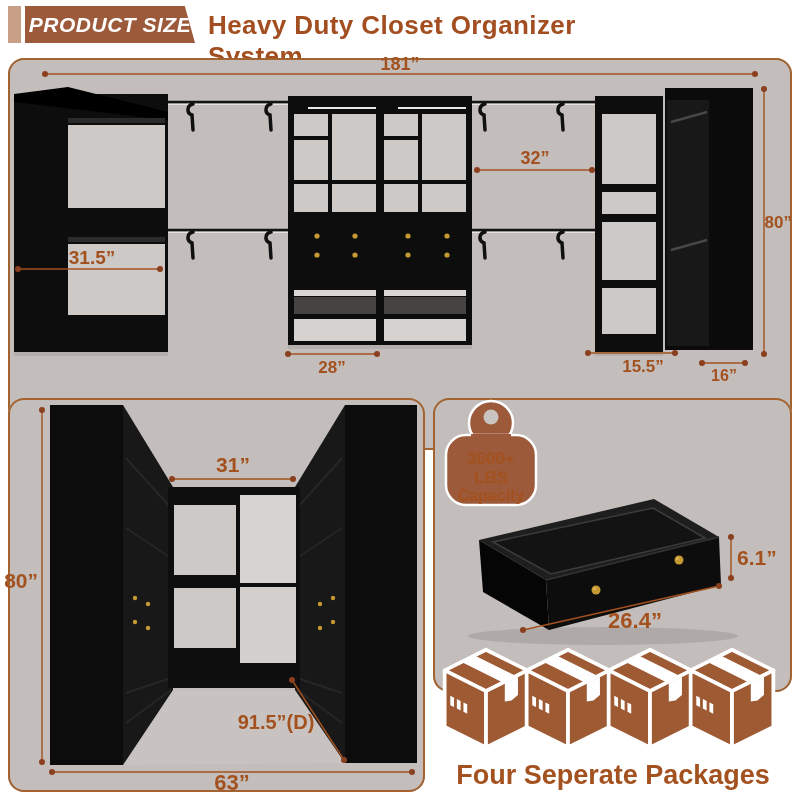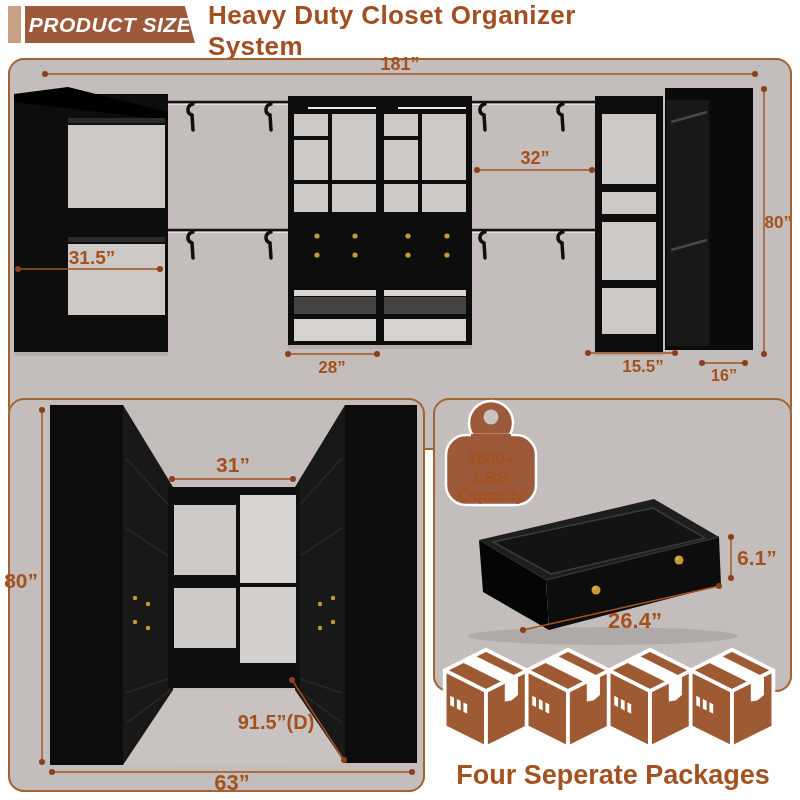--- a/index.html
+++ b/index.html
@@ -19,21 +19,21 @@
   
   #header { position:absolute; left:0; top:0; width:676px; height:56px; background:#fff; }
   #header-stripe { position:absolute; left:8px; top:6px; width:13px; height:37px; background:#C8A086; }
   #header-badge {
     position:absolute; left:25px; top:6px; width:170px; height:37px;
     background:#9C5A3A; clip-path:polygon(0 0, 94% 0, 100% 100%, 0 100%);
     color:#fff; font-weight:bold; font-style:italic; font-size:21px; letter-spacing:.5px;
     display:flex; align-items:center; justify-content:center;
   }
   #header-title {
-    position:absolute; left:208px; top:12px; height:37px; display:flex; align-items:center;
+    position:absolute; left:208px; top:22px; height:37px; display:flex; align-items:center;
     font-size:26px; font-weight:bold; color:#A24E20; letter-spacing:.4px;
     text-shadow:0 1px 0 rgba(255,255,255,.6);
   }
 
   
   svg text {
     font-family:"Liberation Sans","DejaVu Sans",sans-serif;
     font-weight:bold; fill:#A3511F;
   }
   .dim-line { stroke:#A3511F; stroke-width:1.4; fill:none; }

